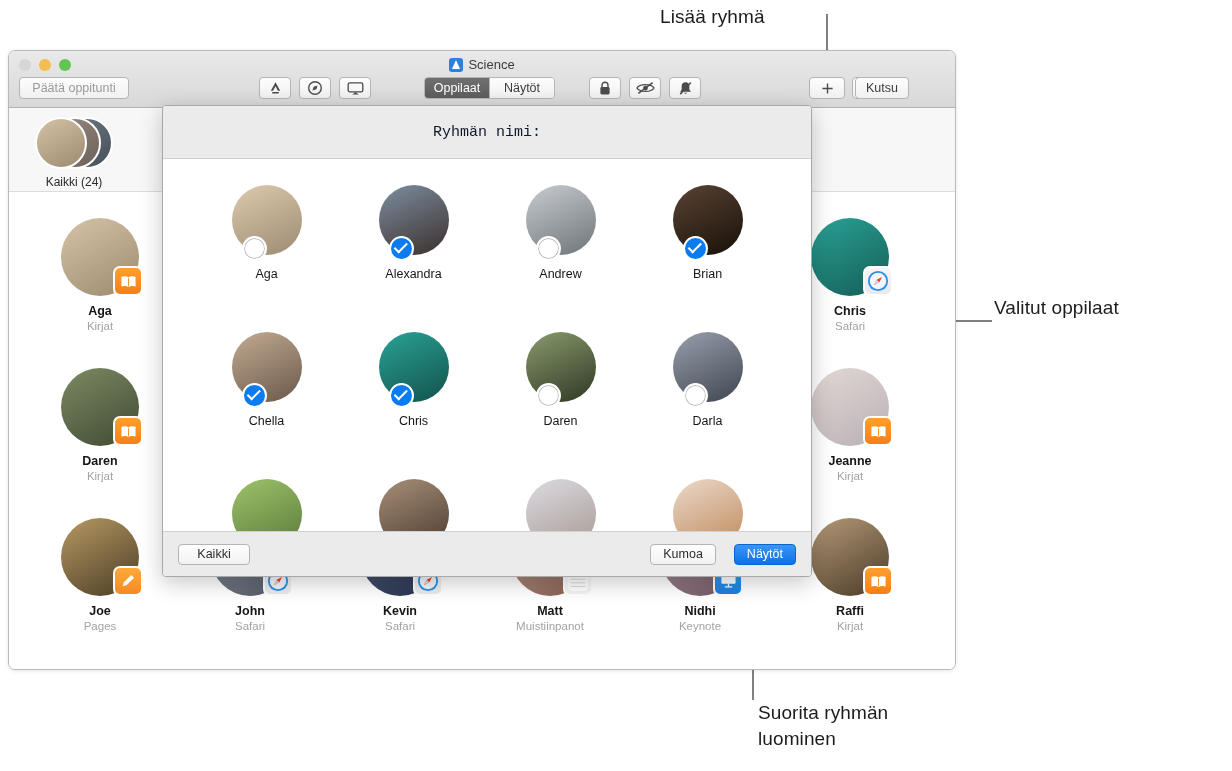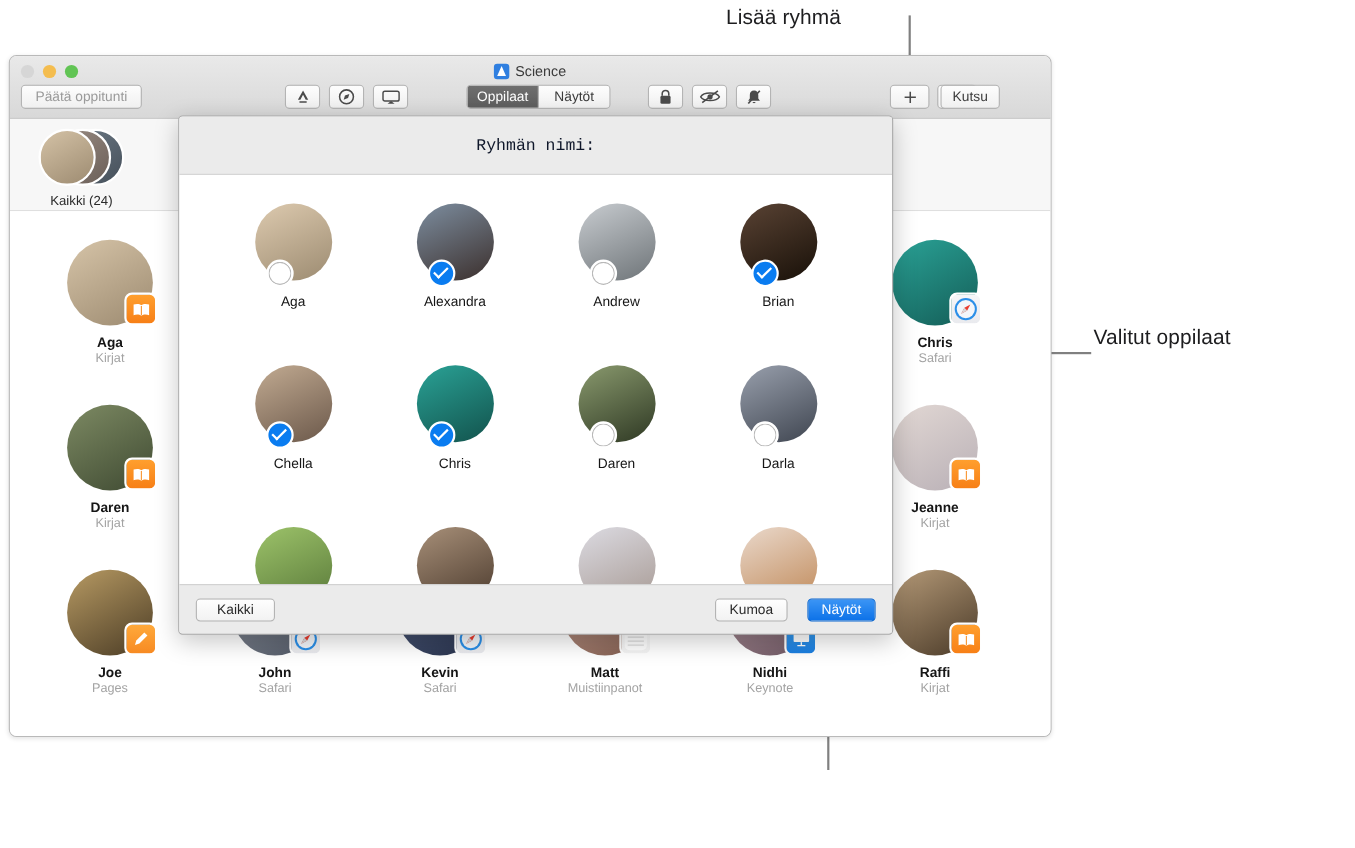--- a/index.html
+++ b/index.html
@@ -277,20 +277,22 @@
   <div class="leader leader-v" style="left:826px; top:14px; height:60px;"></div>
 
   <div class="callout-text" style="left:994px; top:295px;text-align:right;">Valitut oppilaat</div>
   <div class="leader leader-h" style="left:240px; top:320px; width:752px;"></div>
   <div class="leader leader-v" style="left:247px; top:303px; height:18px;"></div>
   <div class="leader leader-v" style="left:395px; top:303px; height:18px;"></div>
   <div class="leader leader-v" style="left:690px; top:303px; height:18px;"></div>
   <div class="leader leader-v" style="left:247px; top:320px; height:18px;"></div>
   <div class="leader leader-v" style="left:395px; top:320px; height:18px;"></div>
 
+  <div class="callout-text" style="left:758px; top:700px;">Suorita ryhmän
+luominen</div>
   <div class="leader leader-v" style="left:752px; top:566px; height:134px;"></div>
 
   <div id="app-window">
 
     <div id="titlebar">
       <div class="traffic">
         <span class="dot red"></span>
         <span class="dot yellow"></span>
         <span class="dot green"></span>
       </div>

